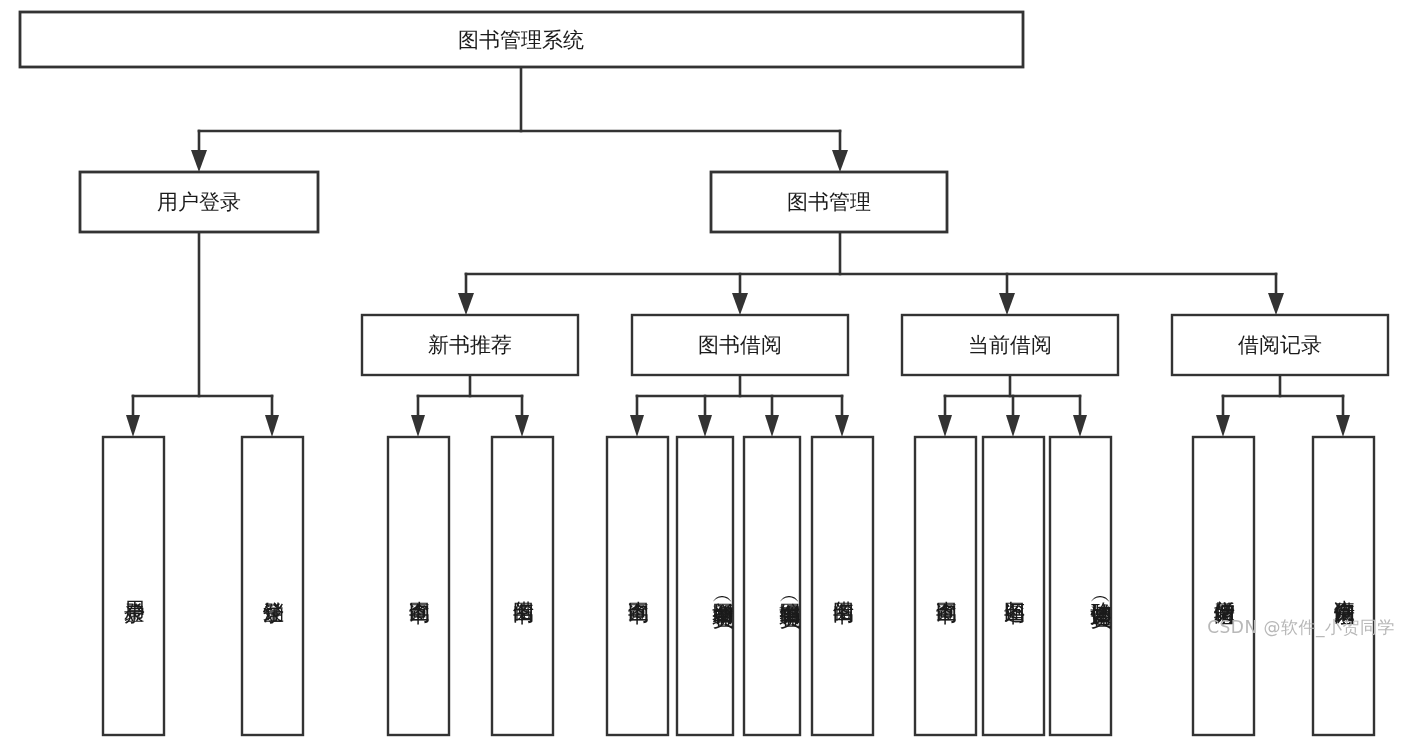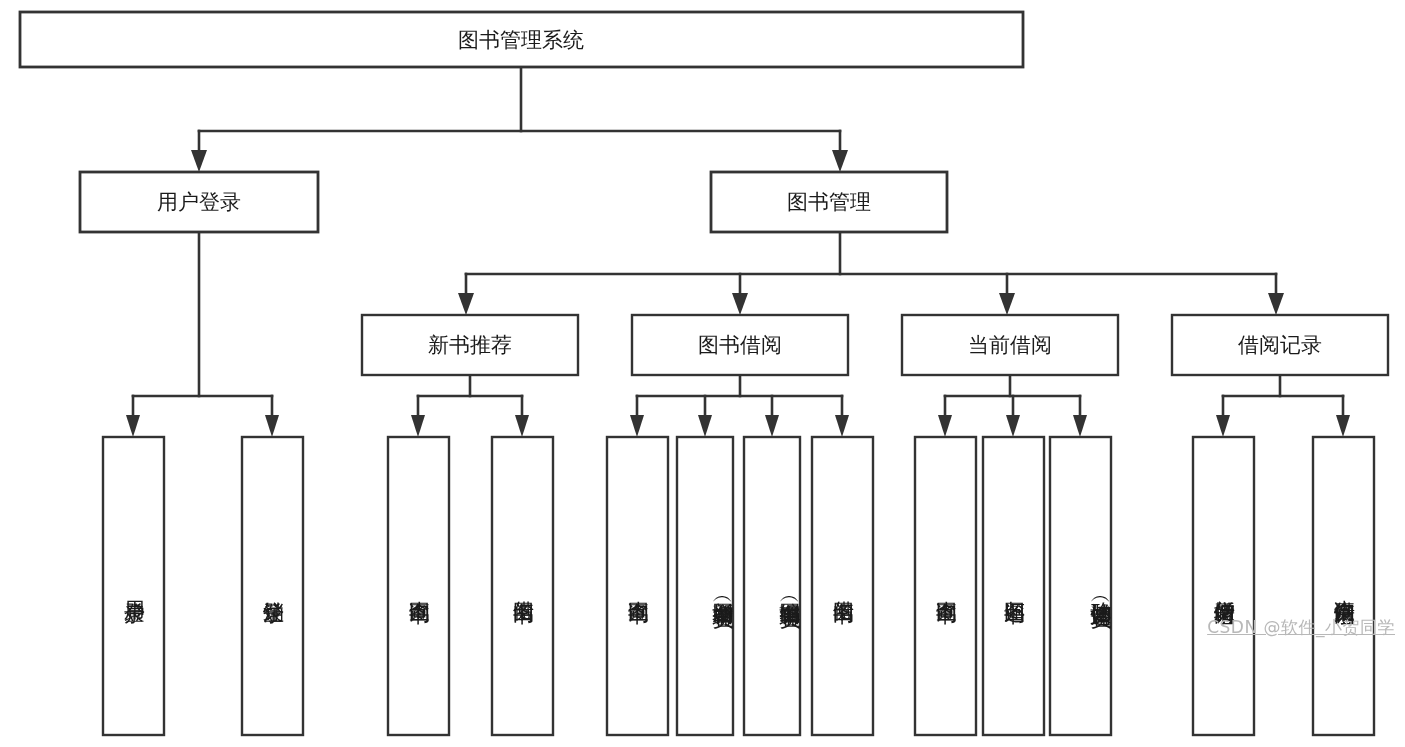--- a/index.html
+++ b/index.html
@@ -64,21 +64,20 @@
   }
   .watermark {
     position: absolute;
     right: 10px;
     bottom: 6px;
     font-family: "DejaVu Sans", "Liberation Sans", sans-serif;
     font-size: 17px;
     color: #b8b8b8;
     white-space: nowrap;
     letter-spacing: 0.5px;
-    text-decoration: underline;
   }
 </style>
 </head>
 <body>
 
 <div id="diagram-root">
 
   <svg class="flow" viewBox="0 0 1405 747" xmlns="http://www.w3.org/2000/svg">
 
     <g>

